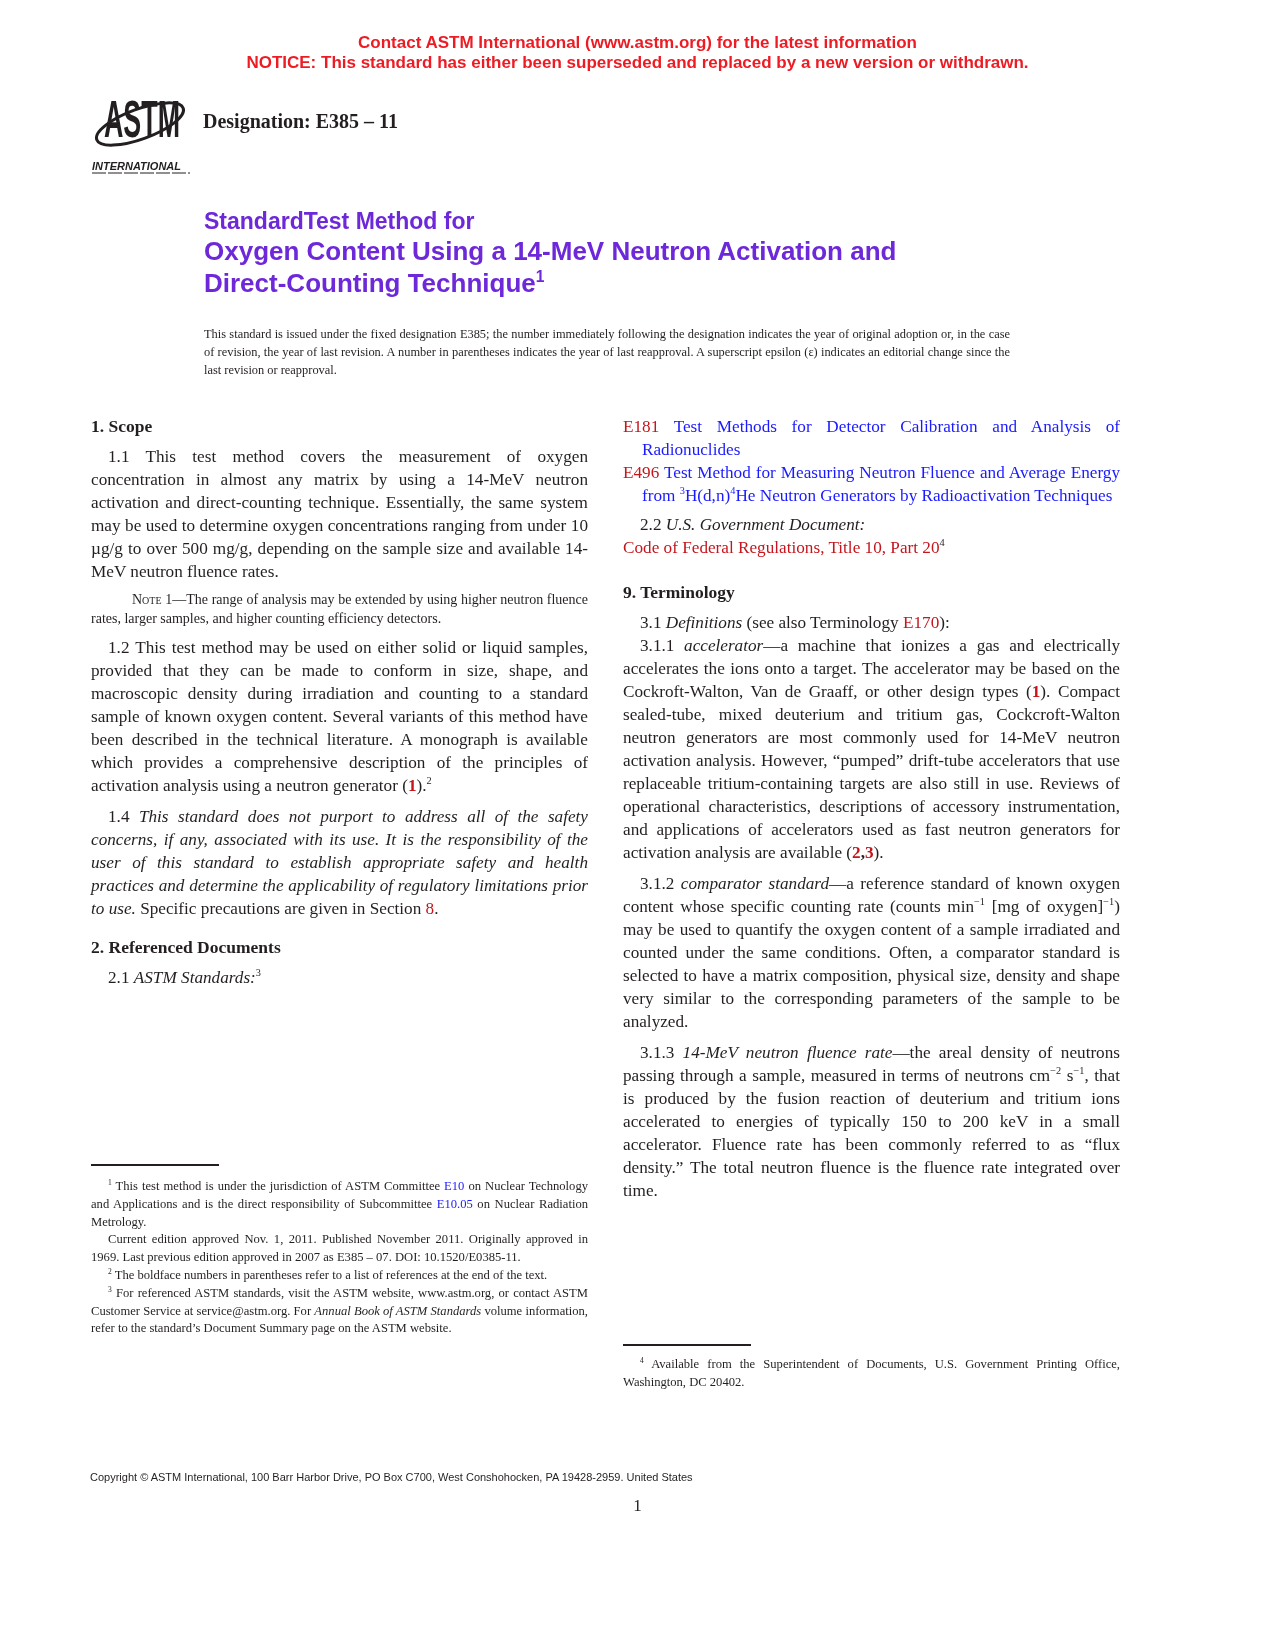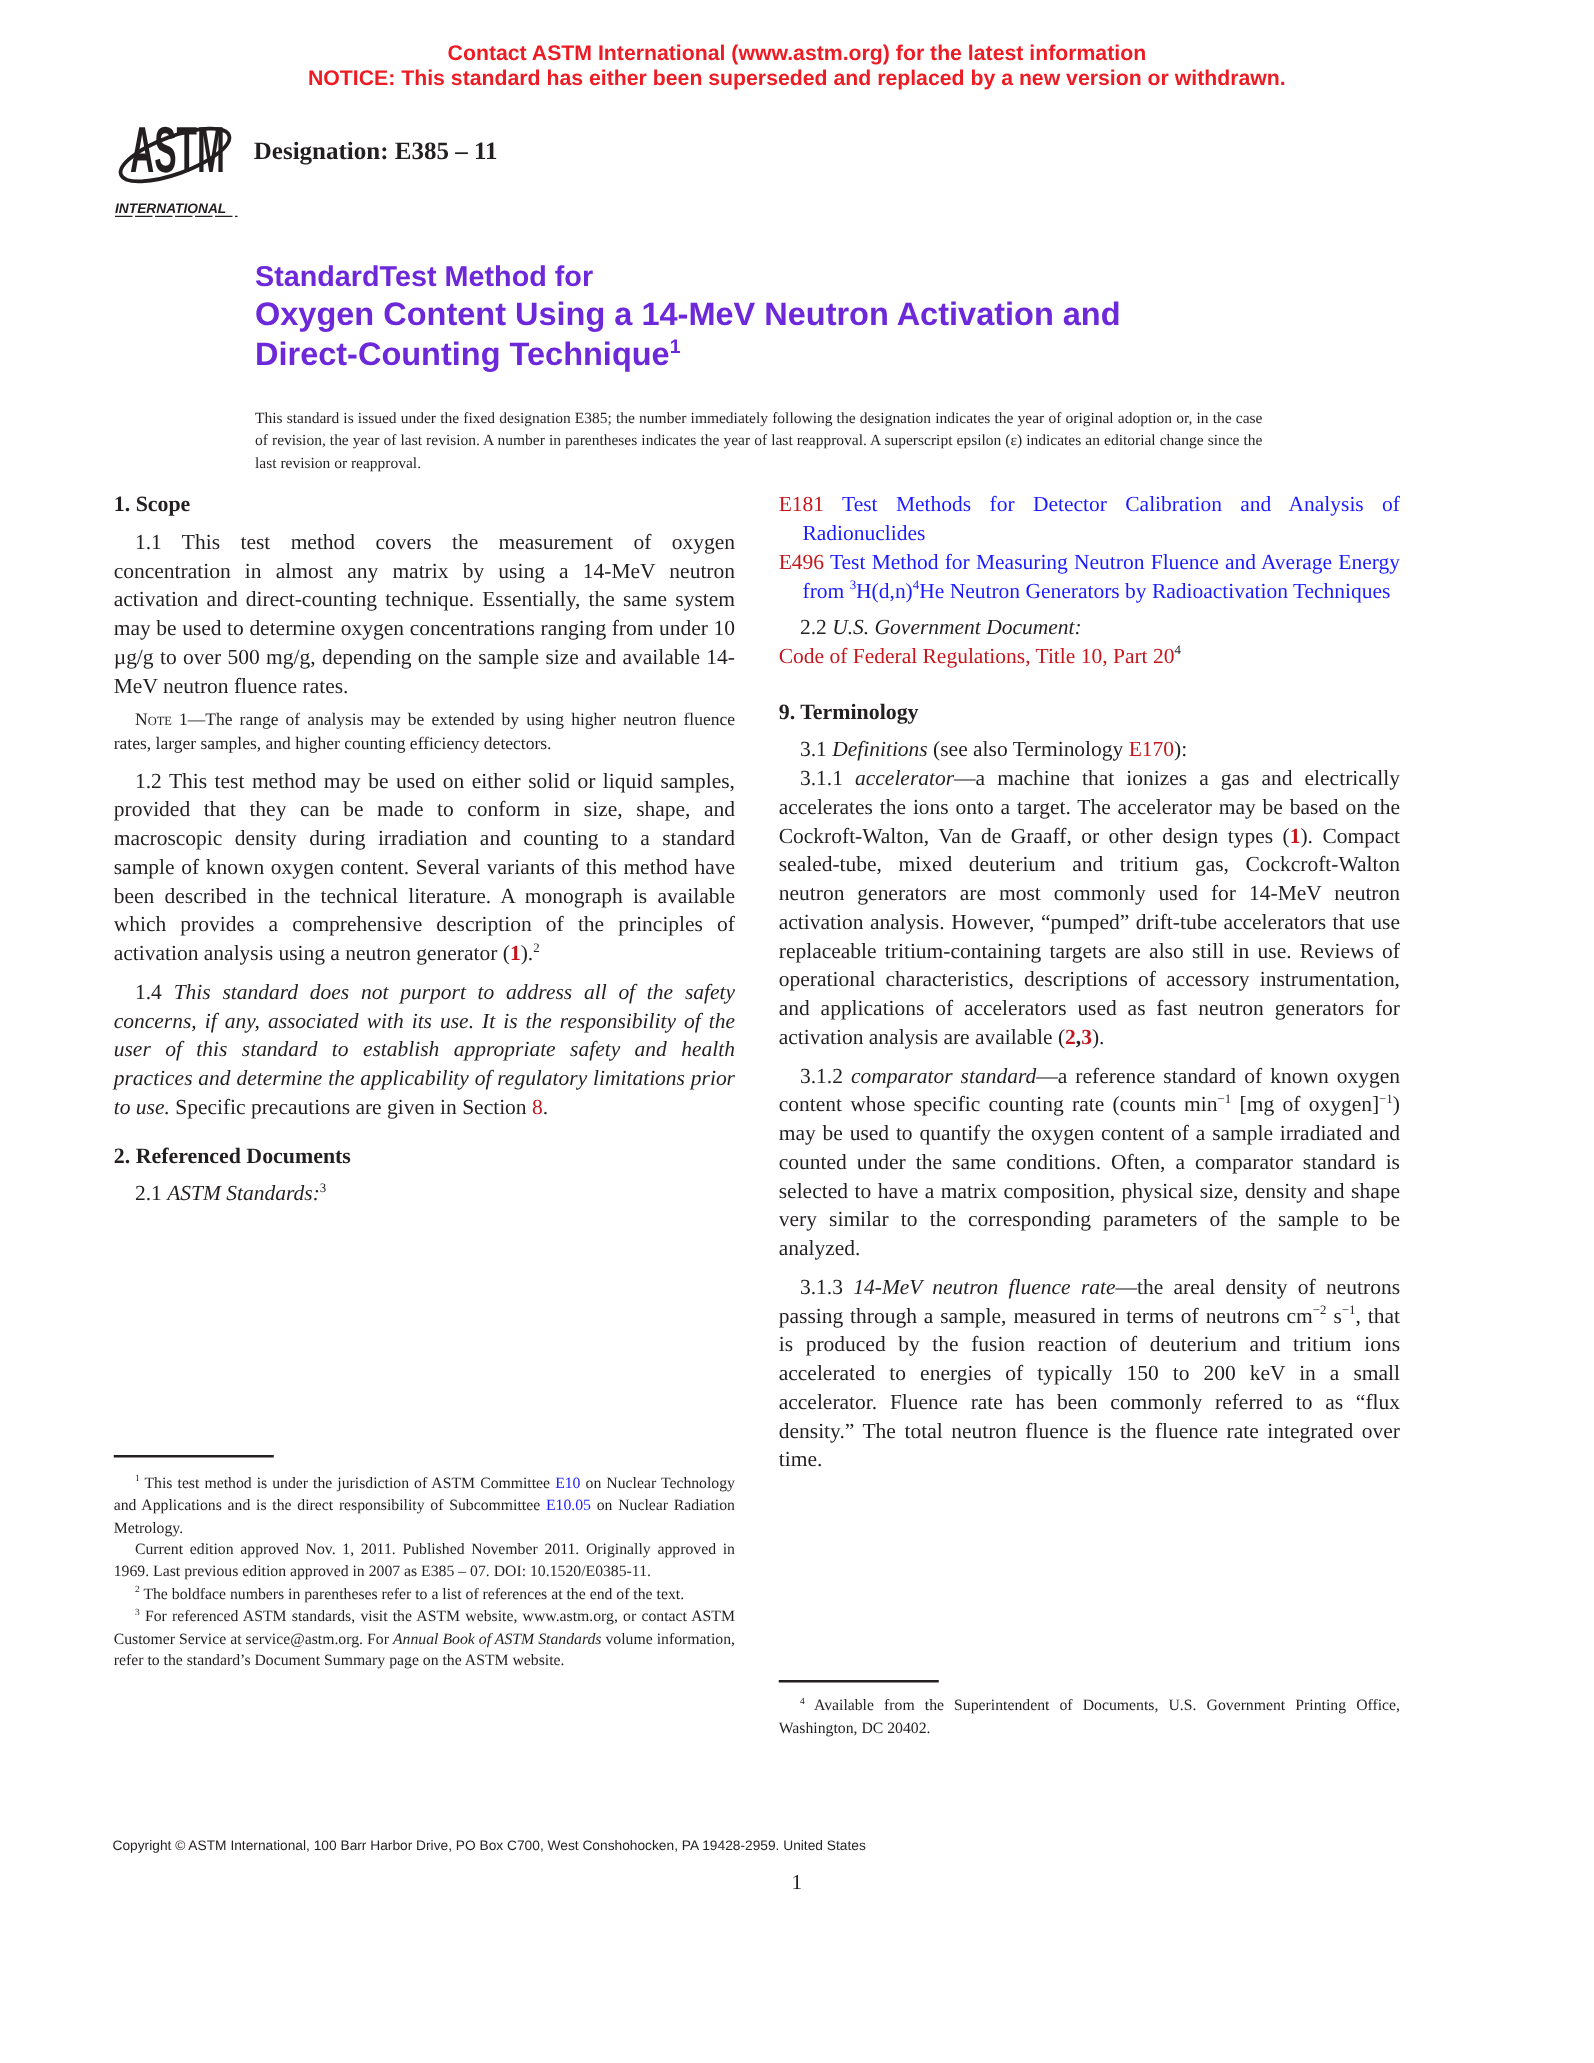--- a/index.html
+++ b/index.html
@@ -7,28 +7,28 @@
   .red { color:#c4161c; }
   .blue { color:#1a1aff; }
   .notice { position:absolute; left:0; width:1275px; top:33px; text-align:center; color:#ed1c24; font-family:"Liberation Sans", sans-serif; font-weight:bold; font-size:17px; line-height:20px; }
   .logo { position:absolute; left:90px; top:88px; width:104px; height:86px; }
   .designation { position:absolute; left:203px; top:110px; font-family:Liberation Serif, serif; font-weight:bold; font-size:20px; color:#231f20; }
   .title-block { position:absolute; left:204px; top:207px; font-family:"Liberation Sans", sans-serif; font-weight:bold; color:#6d28d9; }
   .title-pre { font-size:23px; line-height:28px; }
   .title-main { font-size:26px; line-height:32px; }
   sup { font-size:60%; line-height:0; vertical-align:super; }
   .issued { position:absolute; left:204px; top:325px; width:806px; font-family:"Liberation Serif", serif; font-size:12.4px; line-height:18px; text-align:justify; }
-  .col { position:absolute; top:392px; width:497px; font-family:"Liberation Serif", serif; font-size:17.2px; line-height:23px; text-align:justify; }
+  .col { position:absolute; top:415px; width:497px; font-family:"Liberation Serif", serif; font-size:17.2px; line-height:23px; text-align:justify; }
   .col-left { left:91px; }
   .col-right { left:623px; }
   .col p { margin:0; }
   .h { font-weight:bold; font-size:17.5px; margin:0 0 7px 0 !important; }
   .para { text-indent:17px; margin-bottom:8px !important; }
   .note { font-size:14px; line-height:18.5px; text-indent:17px; margin-bottom:8px !important; }
-  .smallcaps { font-variant:small-caps; }
+  .smallcaps { font-variant:small-caps;margin-left:24px; }
   .ref { padding-left:19px; text-indent:-19px; margin-bottom:0 !important; }
   .fnrule { position:absolute; width:128px; height:2px; background:#231f20; }
   .fn { position:absolute; width:497px; font-family:"Liberation Serif", serif; font-size:12.6px; line-height:17.8px; text-align:justify; }
   .fn p { margin:0; text-indent:17px; }
   .copyright { position:absolute; left:90px; top:1471px; font-family:"Liberation Sans", sans-serif; font-size:11px; color:#231f20; }
   .pagenum { position:absolute; left:0; width:1275px; top:1496px; text-align:center; font-family:"Liberation Serif", serif; font-size:17px; }
   i { font-style:italic; }
   b { font-weight:bold; }
 </style>
 </head>

